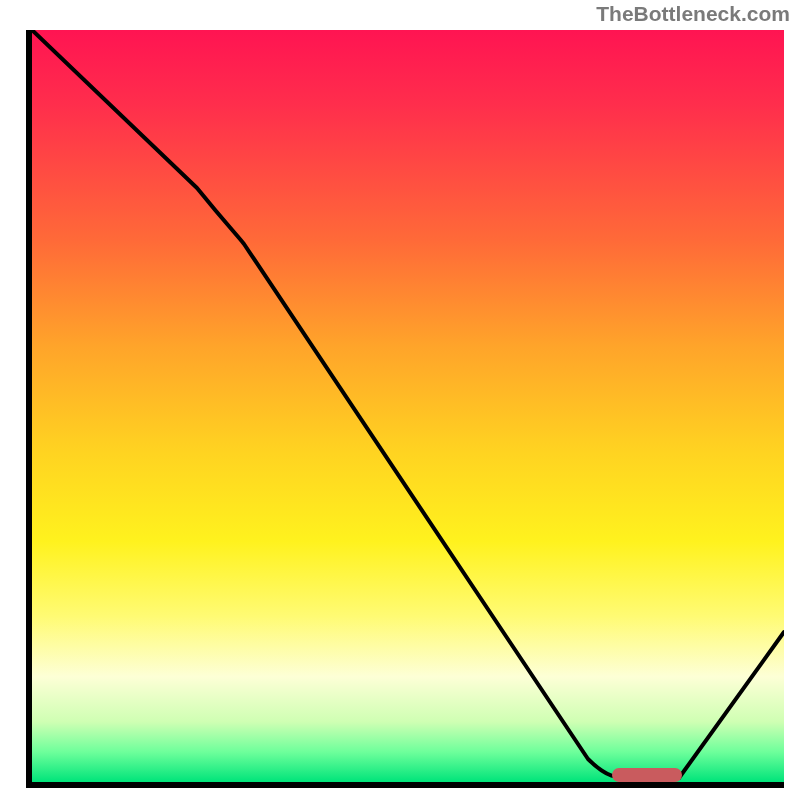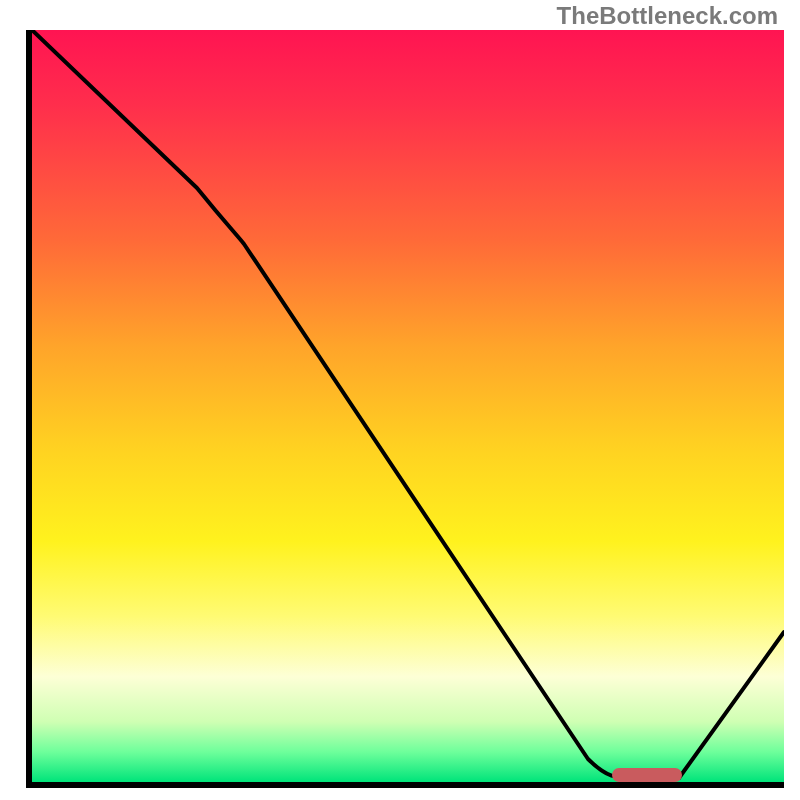--- a/index.html
+++ b/index.html
@@ -11,22 +11,22 @@
     font-family: Arial, Helvetica, sans-serif;
   }
   .container {
     position: relative;
     width: 800px;
     height: 800px;
   }
   .watermark {
     position: absolute;
     top: 2px;
-    right: 22px;
-    font-size: 24px;
+    right: 10px;
+    font-size: 21px;
     font-weight: bold;
     color: #7a7a7a;
     font-family: Arial, sans-serif;
   }
   .plot-area {
     position: absolute;
     left: 26px;
     top: 30px;
     width: 752px;
     height: 752px;

